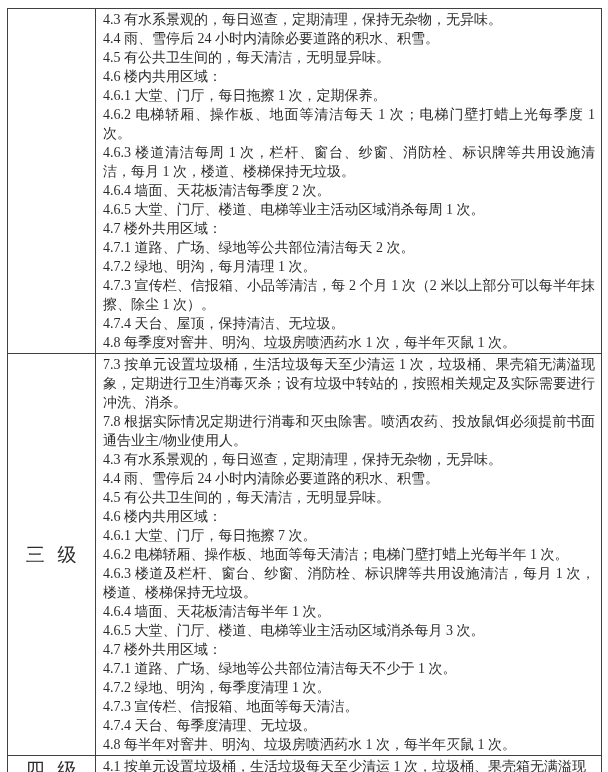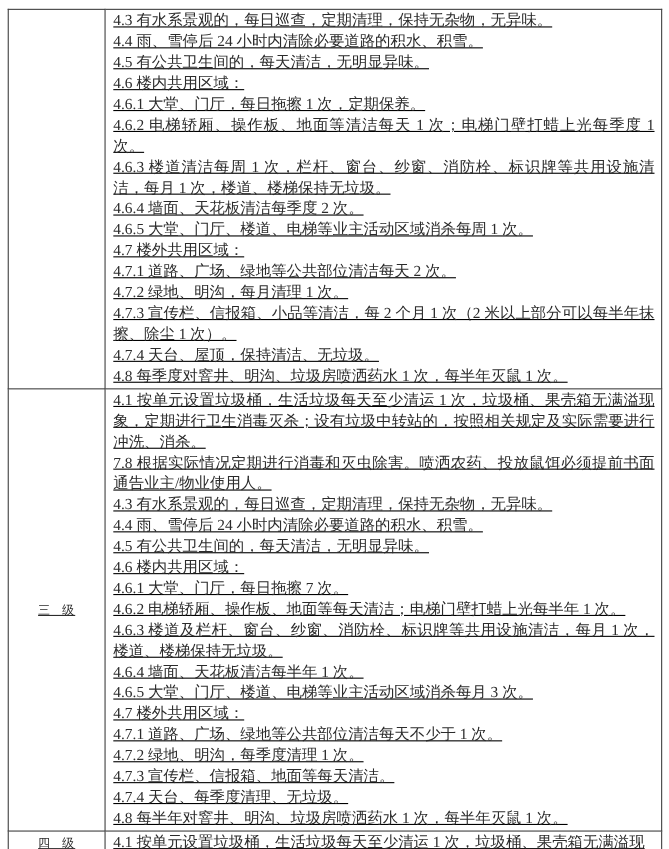--- a/index.html
+++ b/index.html
@@ -20,27 +20,26 @@
     top: 8px;
     width: 595px;
   }
   table.standards-table {
     border-collapse: collapse;
     width: 100%;
     table-layout: fixed;
   }
   table.standards-table td {
     border: 1px solid #404040;
-    text-decoration: underline;
   }
   col.level-col { width: 88px; }
   td.level-cell {
     text-align: center;
     vertical-align: middle;
-    font-size: 11px;
+    font-size: 19px;
     color: #2b2b2b;
     word-spacing: 6px;
     letter-spacing: 1px;
   }
   td.content-cell {
     vertical-align: top;
     padding: 1px 6px 1px 7px;
   }
   p.spec-item {
     margin: 0;
@@ -80,21 +79,21 @@
             <p class="spec-item">4.7.2 绿地、明沟，每月清理 1 次。</p>
             <p class="spec-item">4.7.3 宣传栏、信报箱、小品等清洁，每 2 个月 1 次（2 米以上部分可以每半年抹擦、除尘 1 次）。</p>
             <p class="spec-item">4.7.4 天台、屋顶，保持清洁、无垃圾。</p>
             <p class="spec-item">4.8 每季度对窨井、明沟、垃圾房喷洒药水 1 次，每半年灭鼠 1 次。</p>
           </td>
   </tr>
 
   <tr>
     <td class="level-cell">三 级</td>
     <td class="content-cell">
-            <p class="spec-item">4.1 按单元设置垃圾桶，生活垃圾每天至少清运 1 次，垃圾桶、果壳箱无满溢现象，定期进行卫生消毒灭杀；设有垃圾中转站的，按照相关规定及实际需要进行冲洗、消杀。</p>
+            <p class="spec-item">7.3 按单元设置垃圾桶，生活垃圾每天至少清运 1 次，垃圾桶、果壳箱无满溢现象，定期进行卫生消毒灭杀；设有垃圾中转站的，按照相关规定及实际需要进行冲洗、消杀。</p>
             <p class="spec-item">7.8 根据实际情况定期进行消毒和灭虫除害。喷洒农药、投放鼠饵必须提前书面通告业主/物业使用人。</p>
             <p class="spec-item">4.3 有水系景观的，每日巡查，定期清理，保持无杂物，无异味。</p>
             <p class="spec-item">4.4 雨、雪停后 24 小时内清除必要道路的积水、积雪。</p>
             <p class="spec-item">4.5 有公共卫生间的，每天清洁，无明显异味。</p>
             <p class="spec-item">4.6 楼内共用区域：</p>
             <p class="spec-item">4.6.1 大堂、门厅，每日拖擦 7 次。</p>
             <p class="spec-item">4.6.2 电梯轿厢、操作板、地面等每天清洁；电梯门壁打蜡上光每半年 1 次。</p>
             <p class="spec-item">4.6.3 楼道及栏杆、窗台、纱窗、消防栓、标识牌等共用设施清洁，每月 1 次，楼道、楼梯保持无垃圾。</p>
             <p class="spec-item">4.6.4 墙面、天花板清洁每半年 1 次。</p>
             <p class="spec-item">4.6.5 大堂、门厅、楼道、电梯等业主活动区域消杀每月 3 次。</p>

